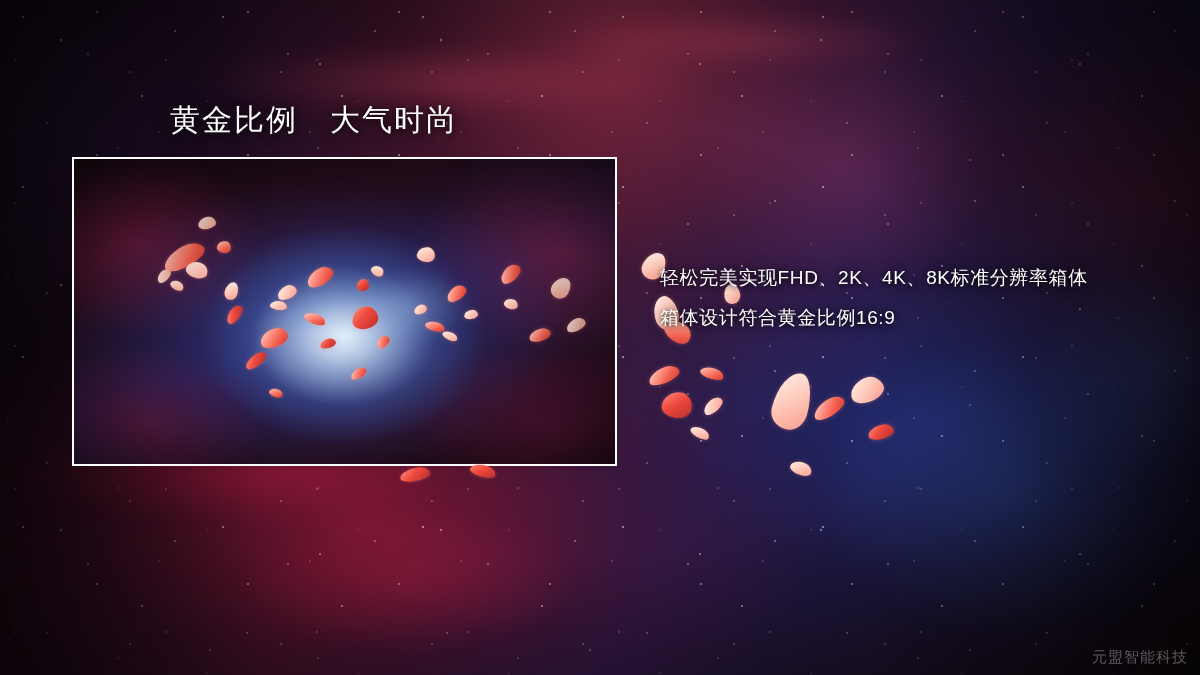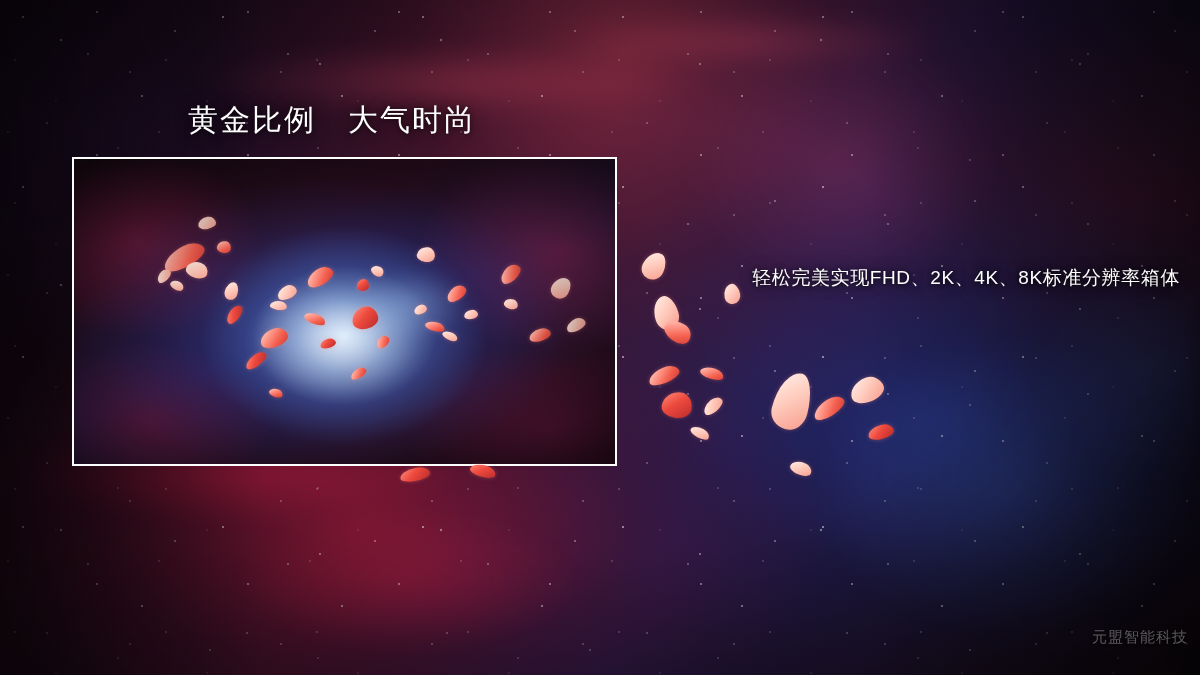--- a/index.html
+++ b/index.html
@@ -136,21 +136,21 @@
   .petal.pale {
     background: linear-gradient(140deg, #fff1ec 0%, #ffd0c2 42%, #f79c8c 100%);
   }
   .petal.deep {
     background: linear-gradient(140deg, #ff8f7e 0%, #ee4a3e 45%, #b92b2c 100%);
   }
 
   
   .headline {
     position: absolute;
-    left: 188px;
+    left: 170px;
     top: 101px;
     font-size: 30px;
     line-height: 1.25;
     letter-spacing: 2px;
     color: #ffffff;
     white-space: pre;
     text-shadow: 0 1px 6px rgba(0,0,0,0.75), 0 0 18px rgba(0,0,0,0.45);
     font-weight: 400;
   }
 
@@ -160,27 +160,26 @@
     top: 258px;
     width: 520px;
   }
   .body-line {
     color: #ffffff;
     font-size: 19px;
     line-height: 40px;
     letter-spacing: 0.6px;
     white-space: nowrap;
     text-shadow: 0 1px 5px rgba(0,0,0,0.85), 0 0 14px rgba(0,0,0,0.55);
-    text-align: right;
   }
 
   .watermark {
     position: absolute;
     right: 12px;
-    bottom: 28px;
+    bottom: 8px;
     font-size: 15px;
     letter-spacing: 1px;
     color: rgba(205,205,210,0.42);
     text-shadow: 0 1px 2px rgba(0,0,0,0.6);
   }
 </style>
 </head>
 <body>
 
 <div class="slide">
@@ -246,17 +245,18 @@
   <div class="petal pale" style="left:774px; top:372px; width:36px; height:58px; transform:rotate(14deg); border-radius:60% 40% 48% 52% / 70% 66% 34% 30%;"></div>
   <div class="petal" style="left:812px; top:400px; width:34px; height:16px; transform:rotate(-32deg);"></div>
   <div class="petal pale" style="left:850px; top:378px; width:34px; height:24px; transform:rotate(-20deg);"></div>
   <div class="petal pale" style="left:790px; top:462px; width:22px; height:13px; transform:rotate(22deg);"></div>
   <div class="petal deep" style="left:868px; top:425px; width:26px; height:14px; transform:rotate(-14deg);"></div>
   <div class="petal deep" style="left:400px; top:468px; width:30px; height:13px; transform:rotate(-10deg);"></div>
   <div class="petal deep" style="left:470px; top:465px; width:26px; height:12px; transform:rotate(16deg);"></div>
 
   <div class="body-copy">
     <div class="body-line">轻松完美实现FHD、2K、4K、8K标准分辨率箱体</div>
+    <div class="body-line">箱体设计符合黄金比例16:9</div>
   </div>
 
   <div class="watermark">元盟智能科技</div>
 
 </div>
 
 </body></html>

